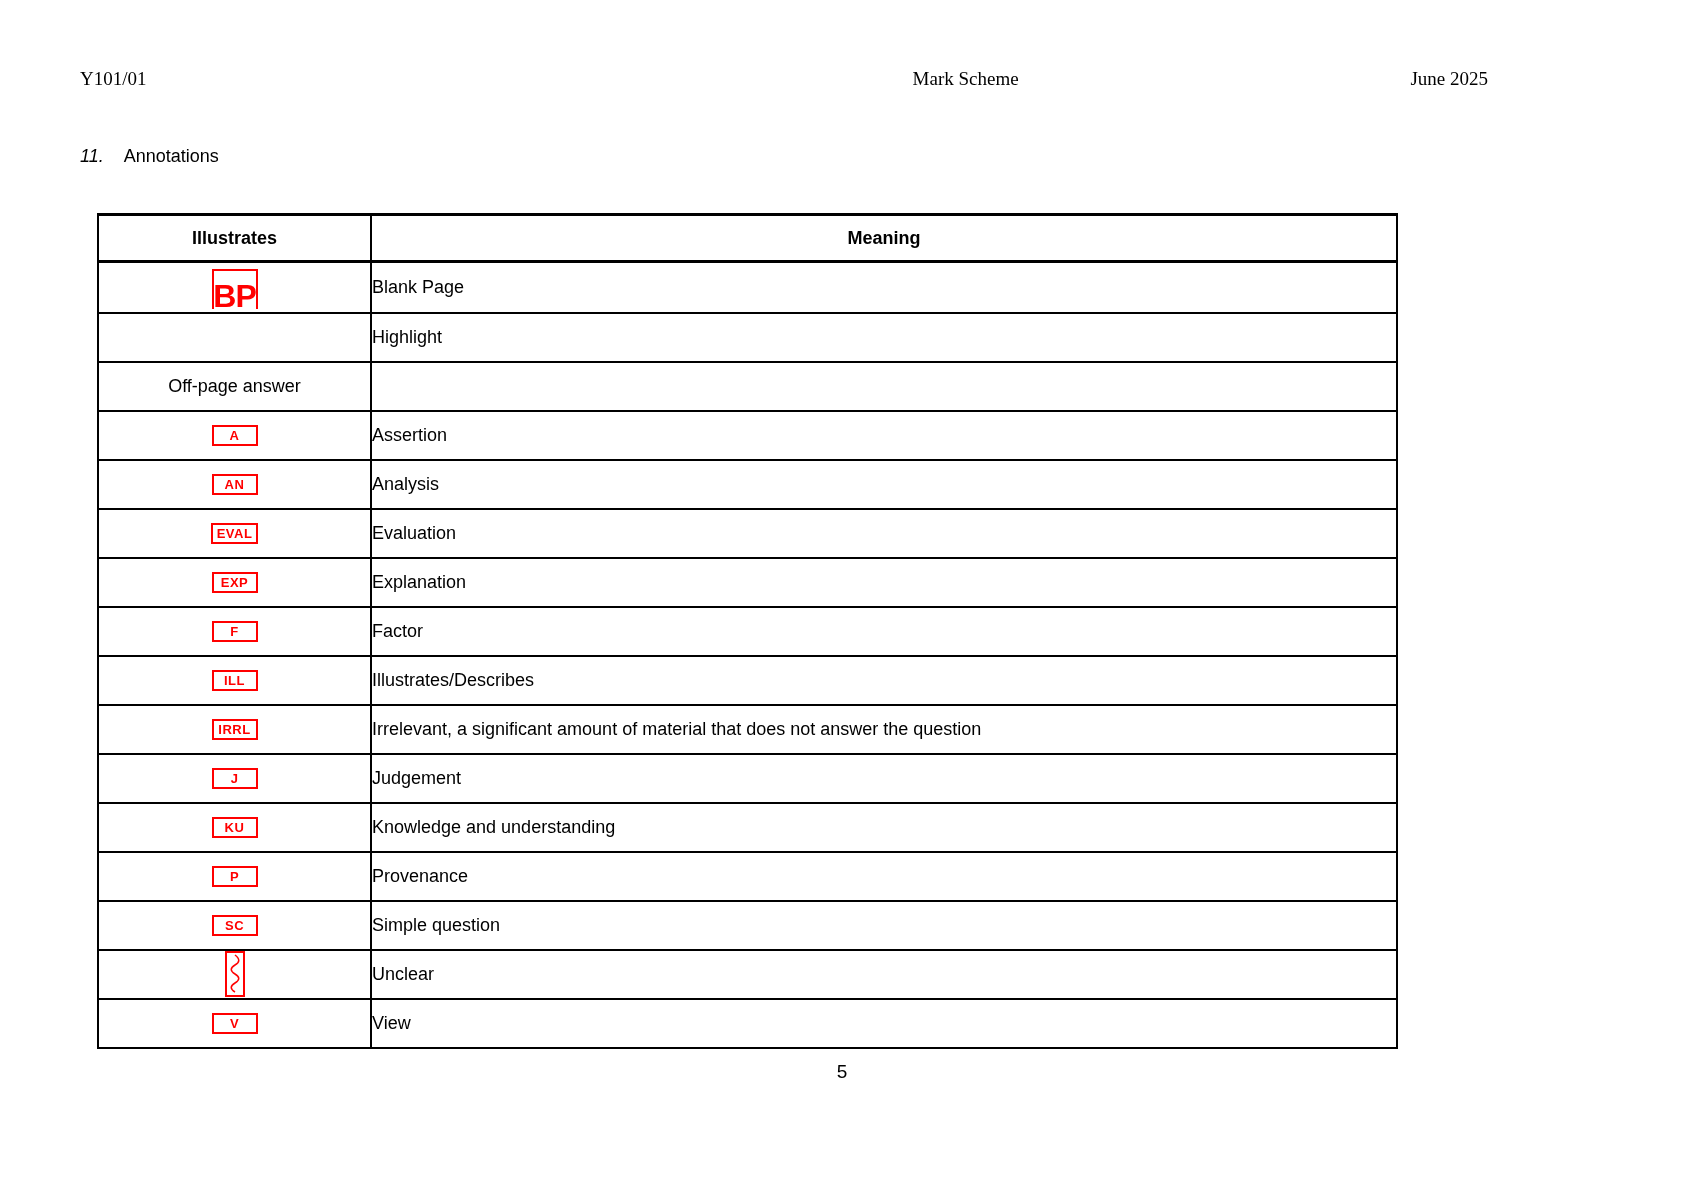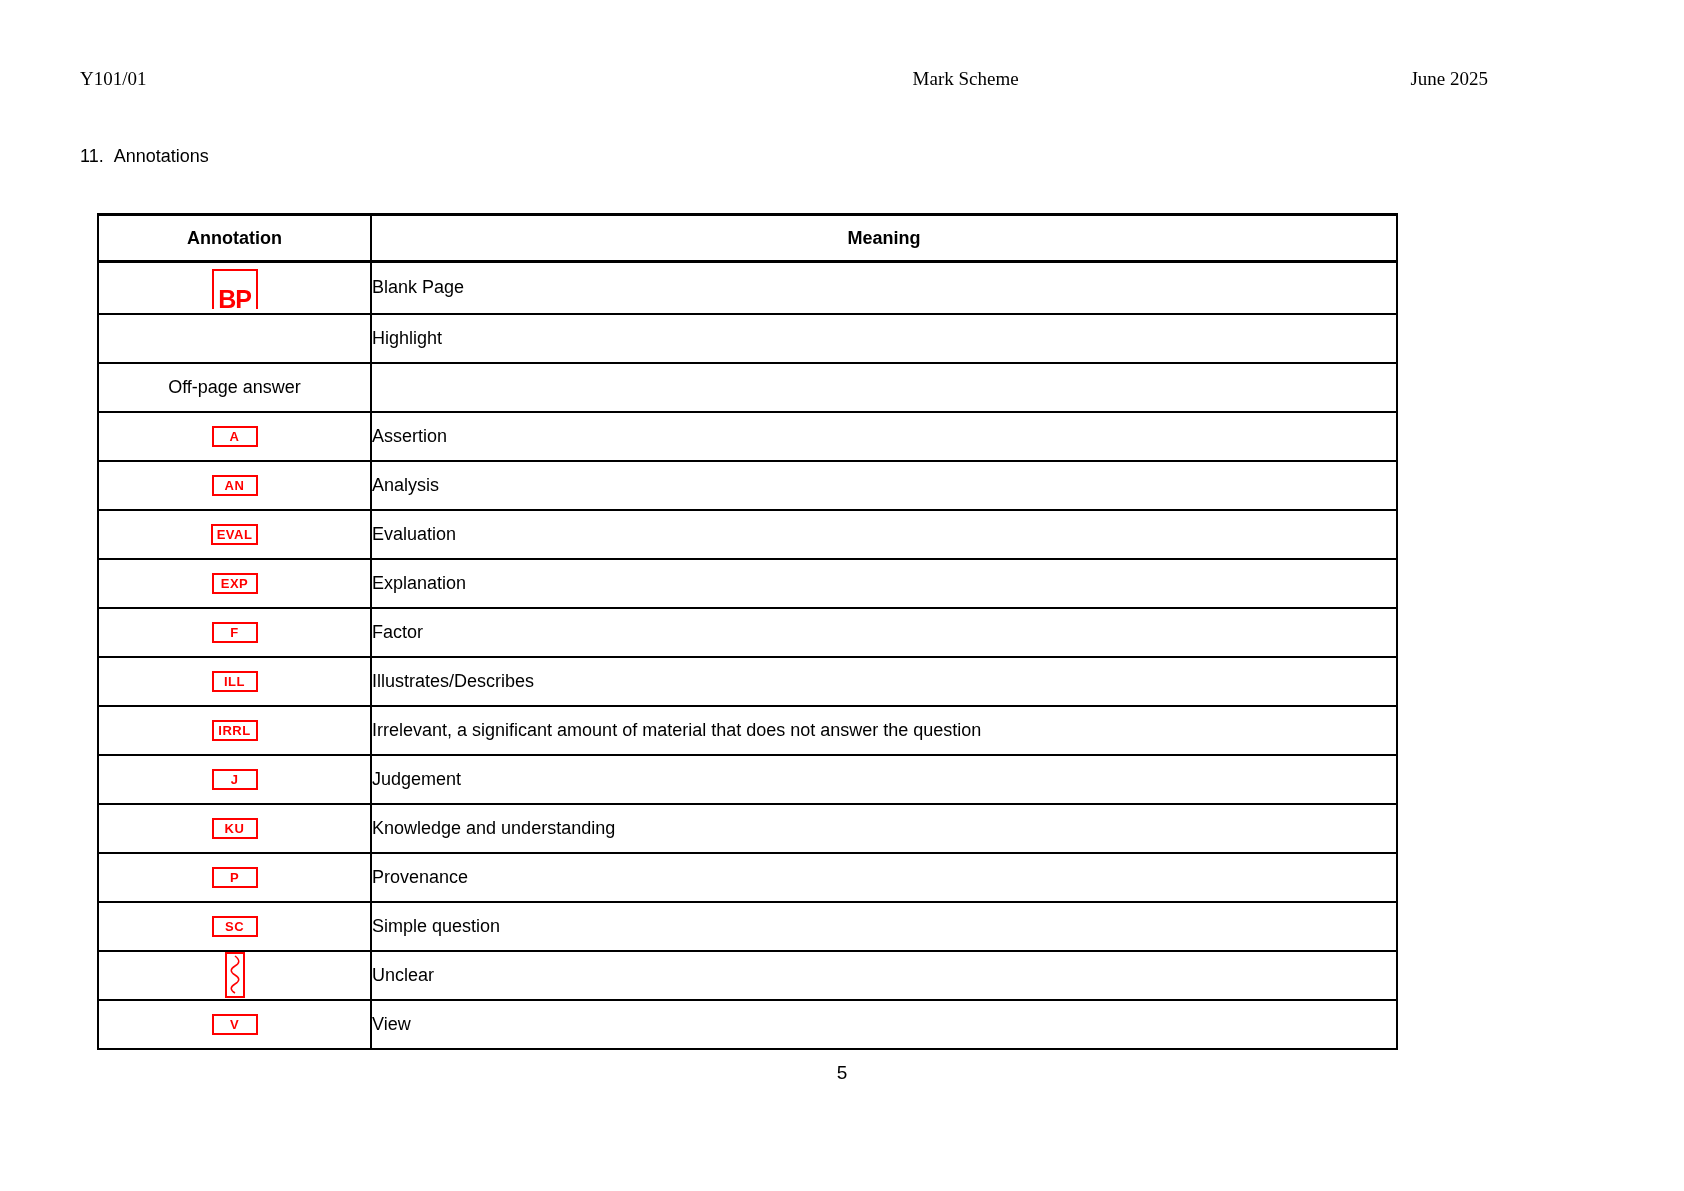--- a/index.html
+++ b/index.html
@@ -27,21 +27,21 @@
   }
   .h-left   { flex: 1; text-align: left; }
   .h-center { flex: 1; text-align: right; }
   .h-right  { flex: 1; text-align: right; }
 
   
   .section-heading {
     margin: 56px 0 0 80px;
     font-size: 18px;
   }
-  .section-number { margin-right: 10px; }
+  .section-number { margin-right: 20px; font-style: italic; }
   .section-title  { font-weight: normal; }
 
   
   table.annotations-table {
     border-collapse: collapse;
     margin: 46px 0 0 97px;
     width: 1301px;
     table-layout: fixed;
   }
   table.annotations-table th,
@@ -93,21 +93,21 @@
     display: inline-flex;
     align-items: flex-end;
     justify-content: center;
     box-sizing: border-box;
     width: 46px;
     height: 40px;
     border: 2px solid #ff0000;
     border-bottom: none;
     color: #ff0000;
     font-weight: bold;
-    font-size: 25px;
+    font-size: 32px;
     letter-spacing: -1px;
     line-height: 0.82;
     margin-top: 6px;
   }
   .plain-label { font-size: 18px; }
   .squiggle-icon { display: inline-block; vertical-align: middle; }
 
   
   .page-footer {
     margin-top: 12px;
@@ -127,21 +127,21 @@
     <span class="h-right">June 2025</span>
   </div>
 
   <div class="section-heading">
     <span class="section-number">11.</span><span class="section-title">Annotations</span>
   </div>
 
   <table class="annotations-table">
     <thead>
       <tr>
-        <th class="col-annotation">Annotation</th>
+        <th class="col-annotation">Illustrates</th>
         <th class="col-meaning">Meaning</th>
       </tr>
     </thead>
     <tbody id="table-body">
         <tr>
           <td class="annotation-cell"><span class="bp-box">BP</span></td>
           <td class="meaning-cell">Blank Page</td>
         </tr>
         <tr>
           <td class="annotation-cell"></td>

